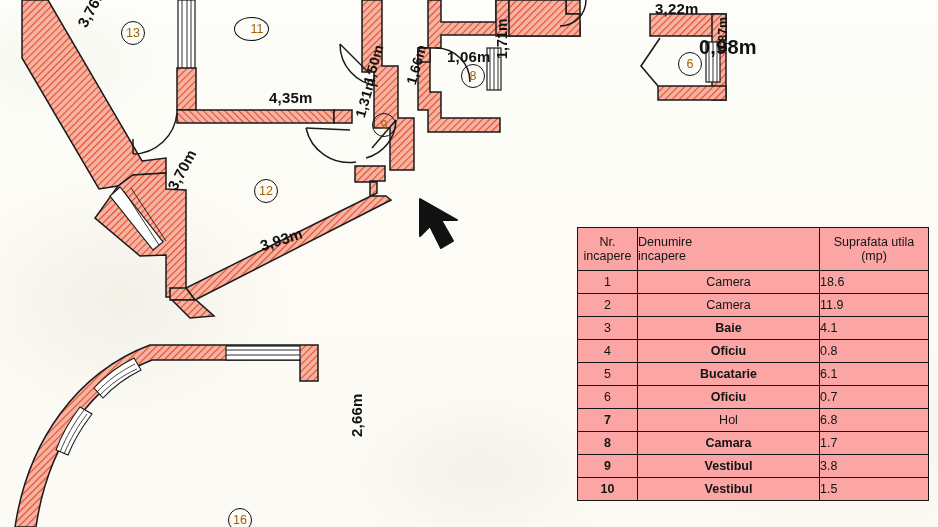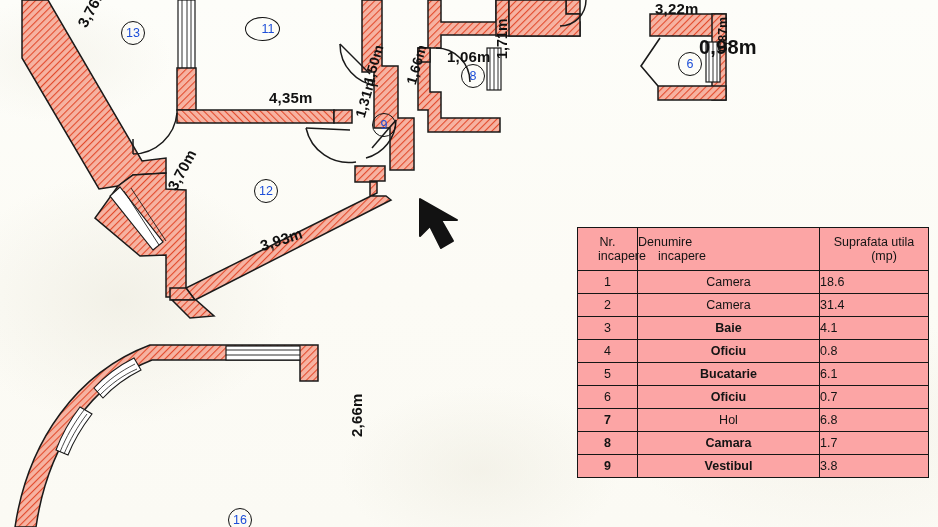--- a/index.html
+++ b/index.html
@@ -46,21 +46,21 @@
     letter-spacing: 0.2px;
   }
   .vert { transform-origin: left top; }
 
   
   .room-num {
     position: absolute;
     width: 22px; height: 22px;
     border: 1.7px solid #111;
     border-radius: 50%;
-    color: #1d4ed8;
+    color: #a16207;
     font-size: 12.5px;
     font-weight: normal;
     font-family: "Liberation Sans", sans-serif;
     display: flex;
     align-items: center;
     justify-content: center;
     background: transparent;
     line-height: 1;
   }
 
@@ -97,21 +97,21 @@
   #room-table tbody tr:nth-child(4) .col-den,
   #room-table tbody tr:nth-child(5) .col-den,
   #room-table tbody tr:nth-child(6) .col-den,
   #room-table tbody tr:nth-child(8) .col-den,
   #room-table tbody tr:nth-child(9) .col-den,
   #room-table tbody tr:nth-child(10) .col-den { font-weight: bold; }
   #room-table tbody tr:nth-child(7) .col-nr,
   #room-table tbody tr:nth-child(8) .col-nr,
   #room-table tbody tr:nth-child(9) .col-nr,
   #room-table tbody tr:nth-child(10) .col-nr { font-weight: bold; }
-  .hdr-line2 { display: block; margin-left: 20px; }
+  .hdr-line2 { display: block; }
 </style>
 </head>
 <body>
 
 <div id="page">
 
   <div id="paper-texture"></div>
 
   <svg id="plan-svg" width="938" height="527" viewBox="0 0 938 527" xmlns="http://www.w3.org/2000/svg">
     <defs>
@@ -229,21 +229,21 @@
       <div class="dim vert" style="left: 360px; top: 82px; font-size: 14px; transform: rotate(-74deg);">1,50m</div>
       <div class="dim vert" style="left: 403px; top: 82px; font-size: 14px; transform: rotate(-74deg);">1,66m</div>
       <div class="dim vert" style="left: 352px; top: 115px; font-size: 14px; transform: rotate(-74deg);">1,31m</div>
       <div class="dim" style="left: 655px; top: 0px; font-size: 15px;">3,22m</div>
       <div class="dim" style="left: 669px; top: 36px; font-size: 20px; margin-left: 30px;">0,98m</div>
       <div class="dim vert" style="left: 716px; top: 52px; font-size: 12px; transform: rotate(-90deg);">0,87m</div>
       <div class="dim vert" style="left: 164px; top: 185px; font-size: 15px; transform: rotate(-62deg);">3,70m</div>
       <div class="dim vert" style="left: 258px; top: 238px; font-size: 15px; transform: rotate(-18deg);">3,93m</div>
       <div class="dim vert" style="left: 348px; top: 437px; font-size: 15px; transform: rotate(-90deg);">2,66m</div>
       <div class="room-num" style="left: 121px; top: 21px;">13</div>
-      <div class="room-num" style="left: 245px; top: 17px; padding-left: 11px;">11</div>
+      <div class="room-num" style="left: 234px; top: 17px; padding-left: 11px;">11</div>
       <div class="room-num" style="left: 461px; top: 64px;">8</div>
       <div class="room-num" style="left: 678px; top: 52px;">6</div>
       <div class="room-num" style="left: 372px; top: 113px;">9</div>
       <div class="room-num" style="left: 241px; top: 179px; margin-left: 13px;">12</div>
       <div class="room-num" style="left: 228px; top: 508px;">16</div>
     </div>
 
   <svg style="position:absolute; left:417px; top:196px; z-index:5;" width="56" height="56" viewBox="0 0 56 56" xmlns="http://www.w3.org/2000/svg">
     <polygon points="3,3 3,40 13,30 24,52 36,45 24,24 40,24" fill="#121212" stroke="#121212" stroke-width="2" stroke-linejoin="round"></polygon>
   </svg>
@@ -268,21 +268,21 @@
       </thead>
       <tbody id="table-body">
           <tr>
             <td class="col-nr">1</td>
             <td class="col-den">Camera</td>
             <td class="col-sup">18.6</td>
           </tr>
           <tr>
             <td class="col-nr">2</td>
             <td class="col-den">Camera</td>
-            <td class="col-sup">31.4</td>
+            <td class="col-sup">11.9</td>
           </tr>
           <tr>
             <td class="col-nr">3</td>
             <td class="col-den">Baie</td>
             <td class="col-sup">4.1</td>
           </tr>
           <tr>
             <td class="col-nr">4</td>
             <td class="col-den">Oficiu</td>
             <td class="col-sup">0.8</td>
@@ -305,17 +305,22 @@
           <tr>
             <td class="col-nr">8</td>
             <td class="col-den">Camara</td>
             <td class="col-sup">1.7</td>
           </tr>
           <tr>
             <td class="col-nr">9</td>
             <td class="col-den">Vestibul</td>
             <td class="col-sup">3.8</td>
           </tr>
+          <tr>
+            <td class="col-nr">10</td>
+            <td class="col-den">Vestibul</td>
+            <td class="col-sup">1.5</td>
+          </tr>
         </tbody>
     </table>
   </div>
 
 </div>
 
 </body></html>

